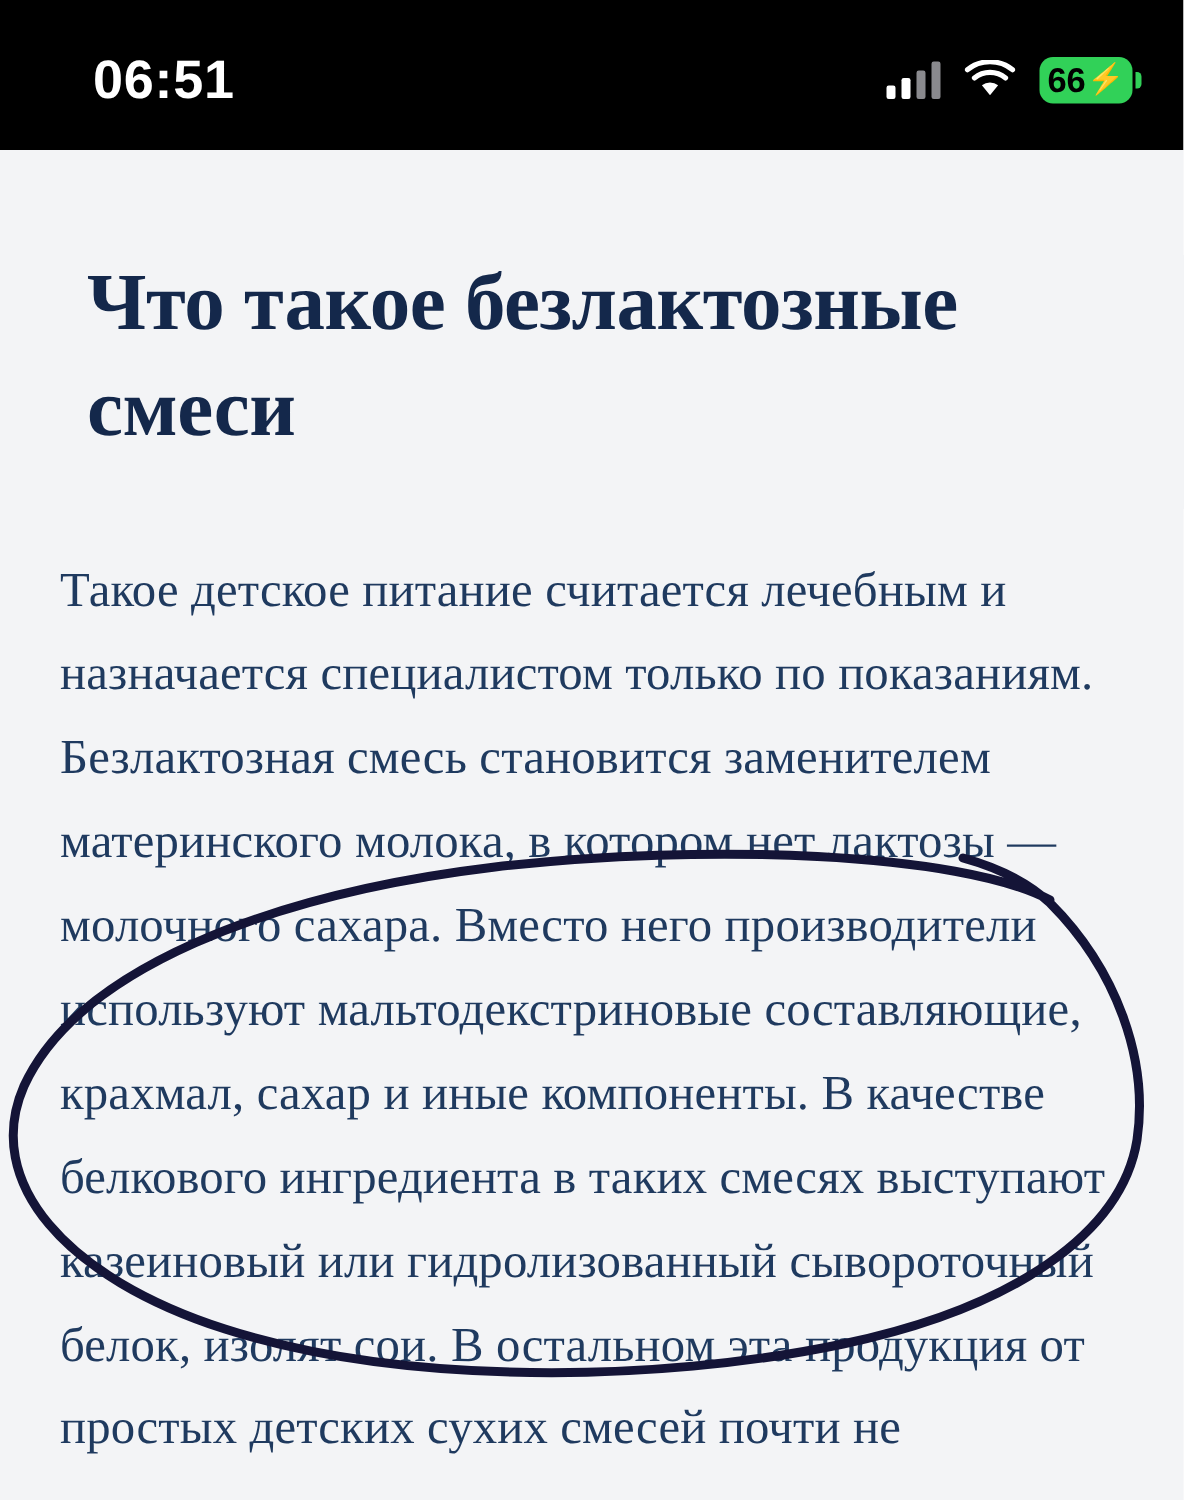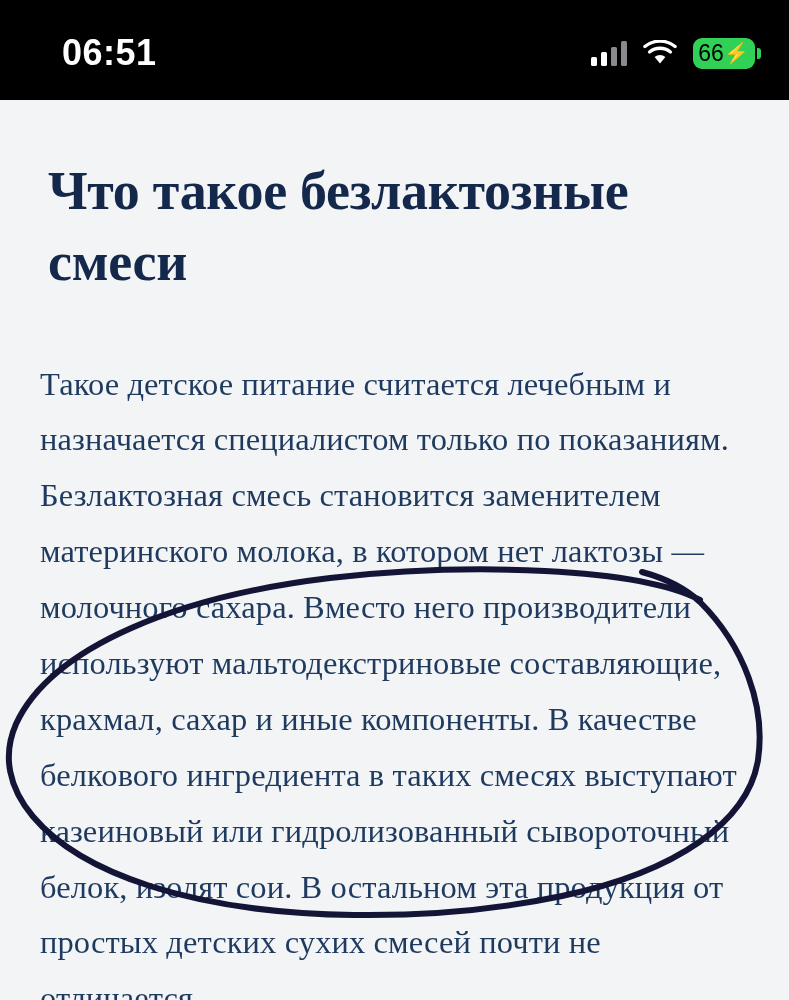--- a/index.html
+++ b/index.html
@@ -90,40 +90,40 @@
     top: 10px;
     width: 4px;
     height: 11px;
     background: #31d158;
     border-radius: 0 3px 3px 0;
   }
   .battery .lvl {
     color: #000000;
     font-family: "Liberation Sans", sans-serif;
     font-size: 23px;
-    font-weight: 400;
+    font-weight: 700;
     line-height: 1;
     padding-left: 2px;
   }
   .battery .bolt {
     color: #000000;
     font-size: 20px;
     line-height: 1;
     margin-left: -1px;
     margin-right: 2px;
   }
 
   
   .article {
     position: relative;
     padding: 48px 40px 0 40px;
     box-sizing: border-box;
   }
   .article-title {
-    margin: 8px;
+    margin: 18px;
     color: #14284b;
     font-family: "Liberation Serif", serif;
     font-size: 54px;
     font-weight: 700;
     line-height: 1.32;
     letter-spacing: -0.3px;
   }
   .article-body {
     margin: 58px 0 0 0;
     color: #1f3a5f;

